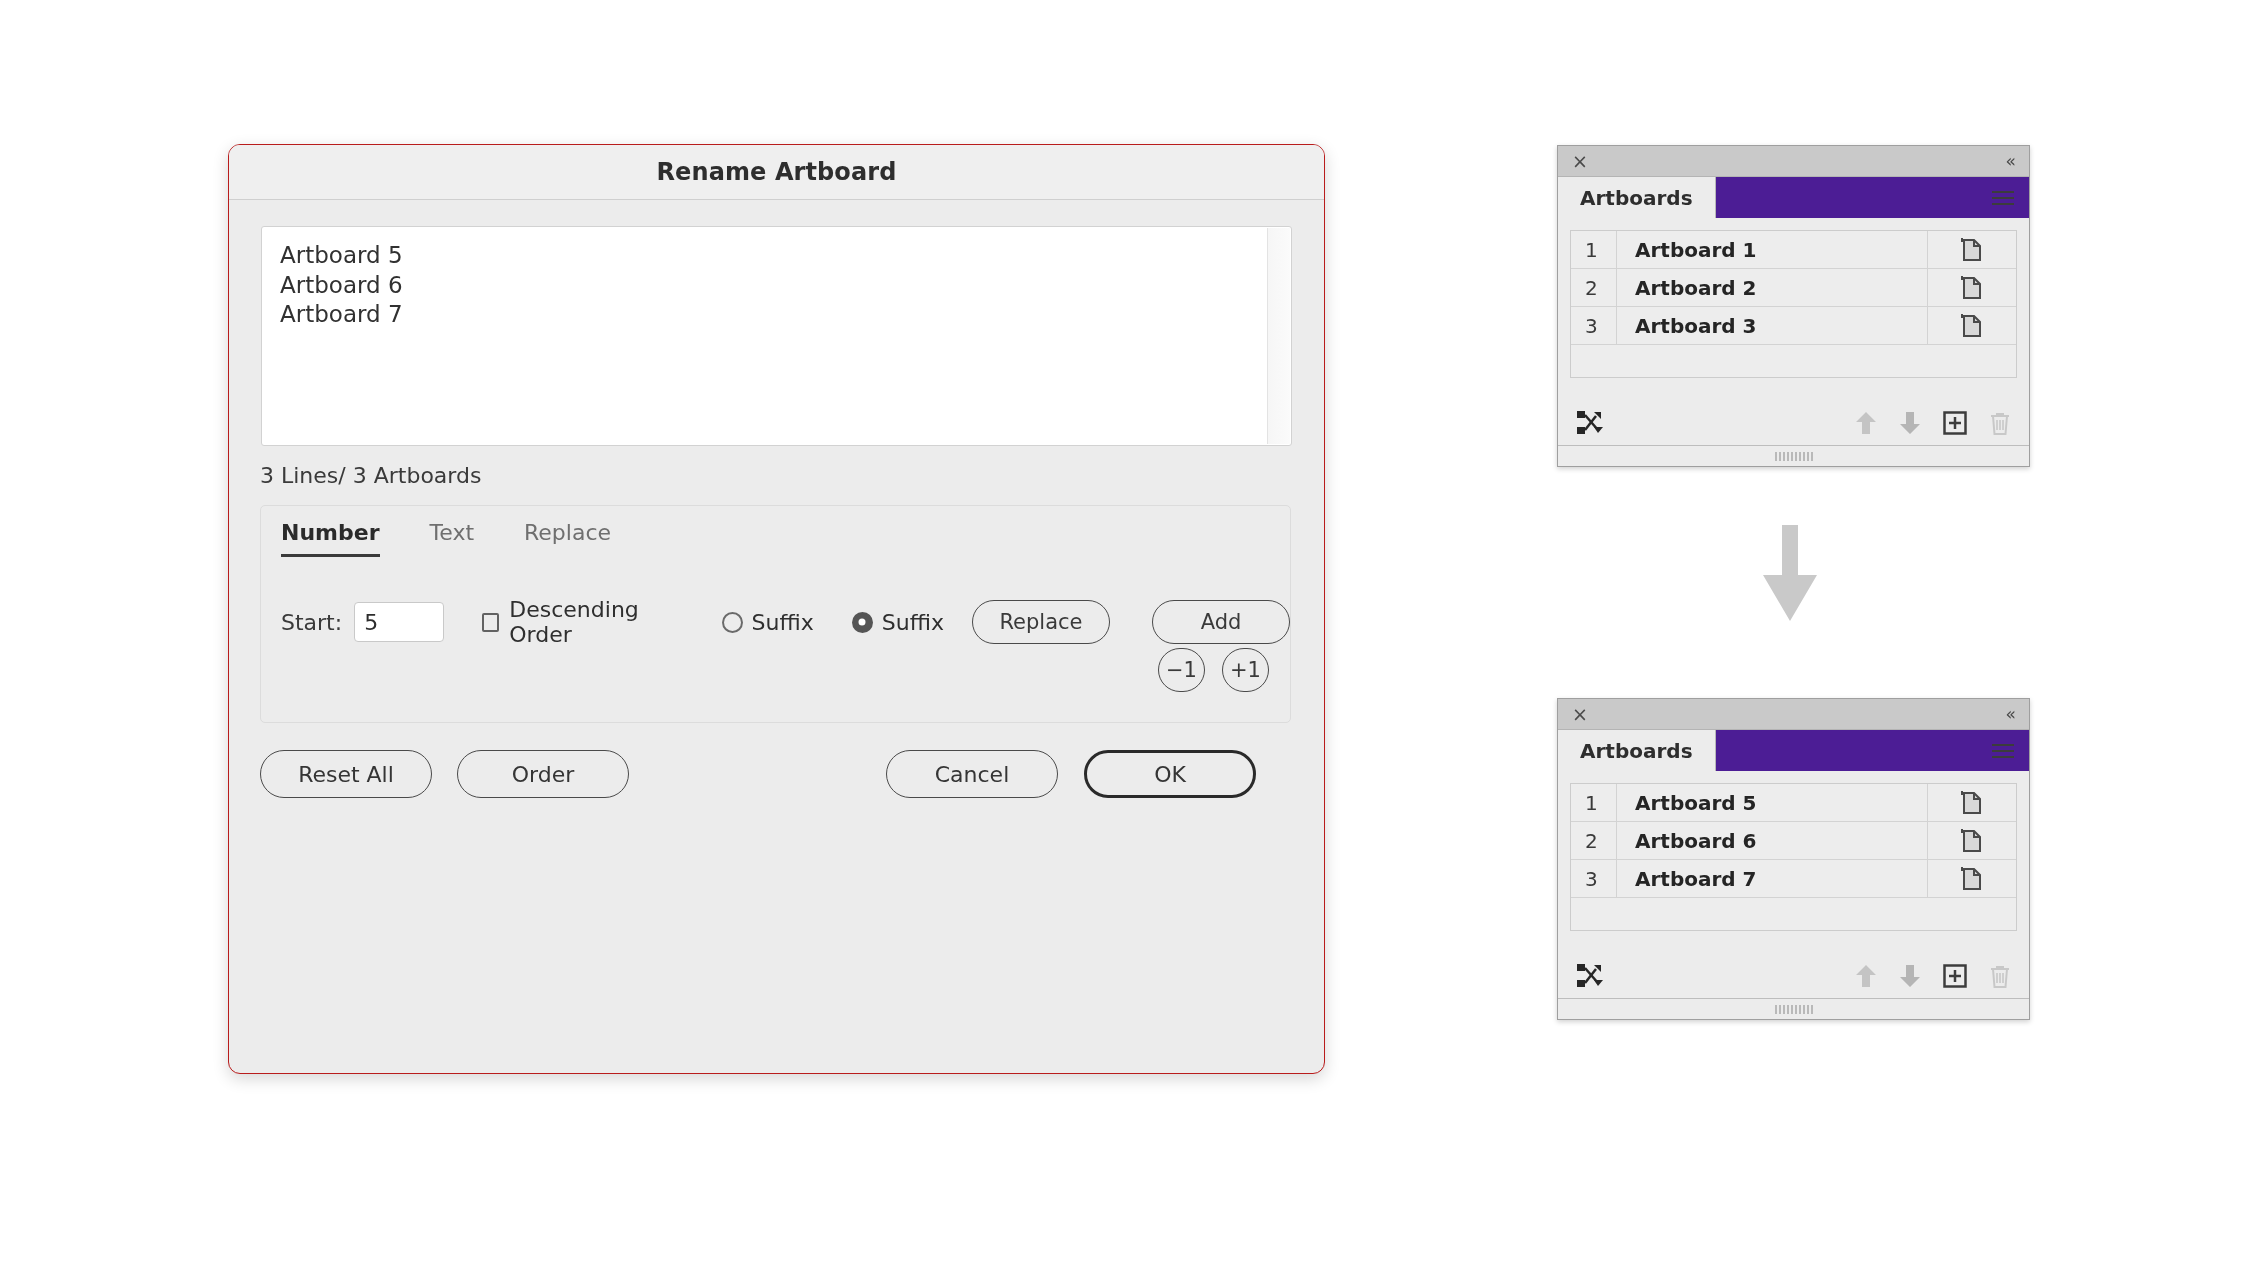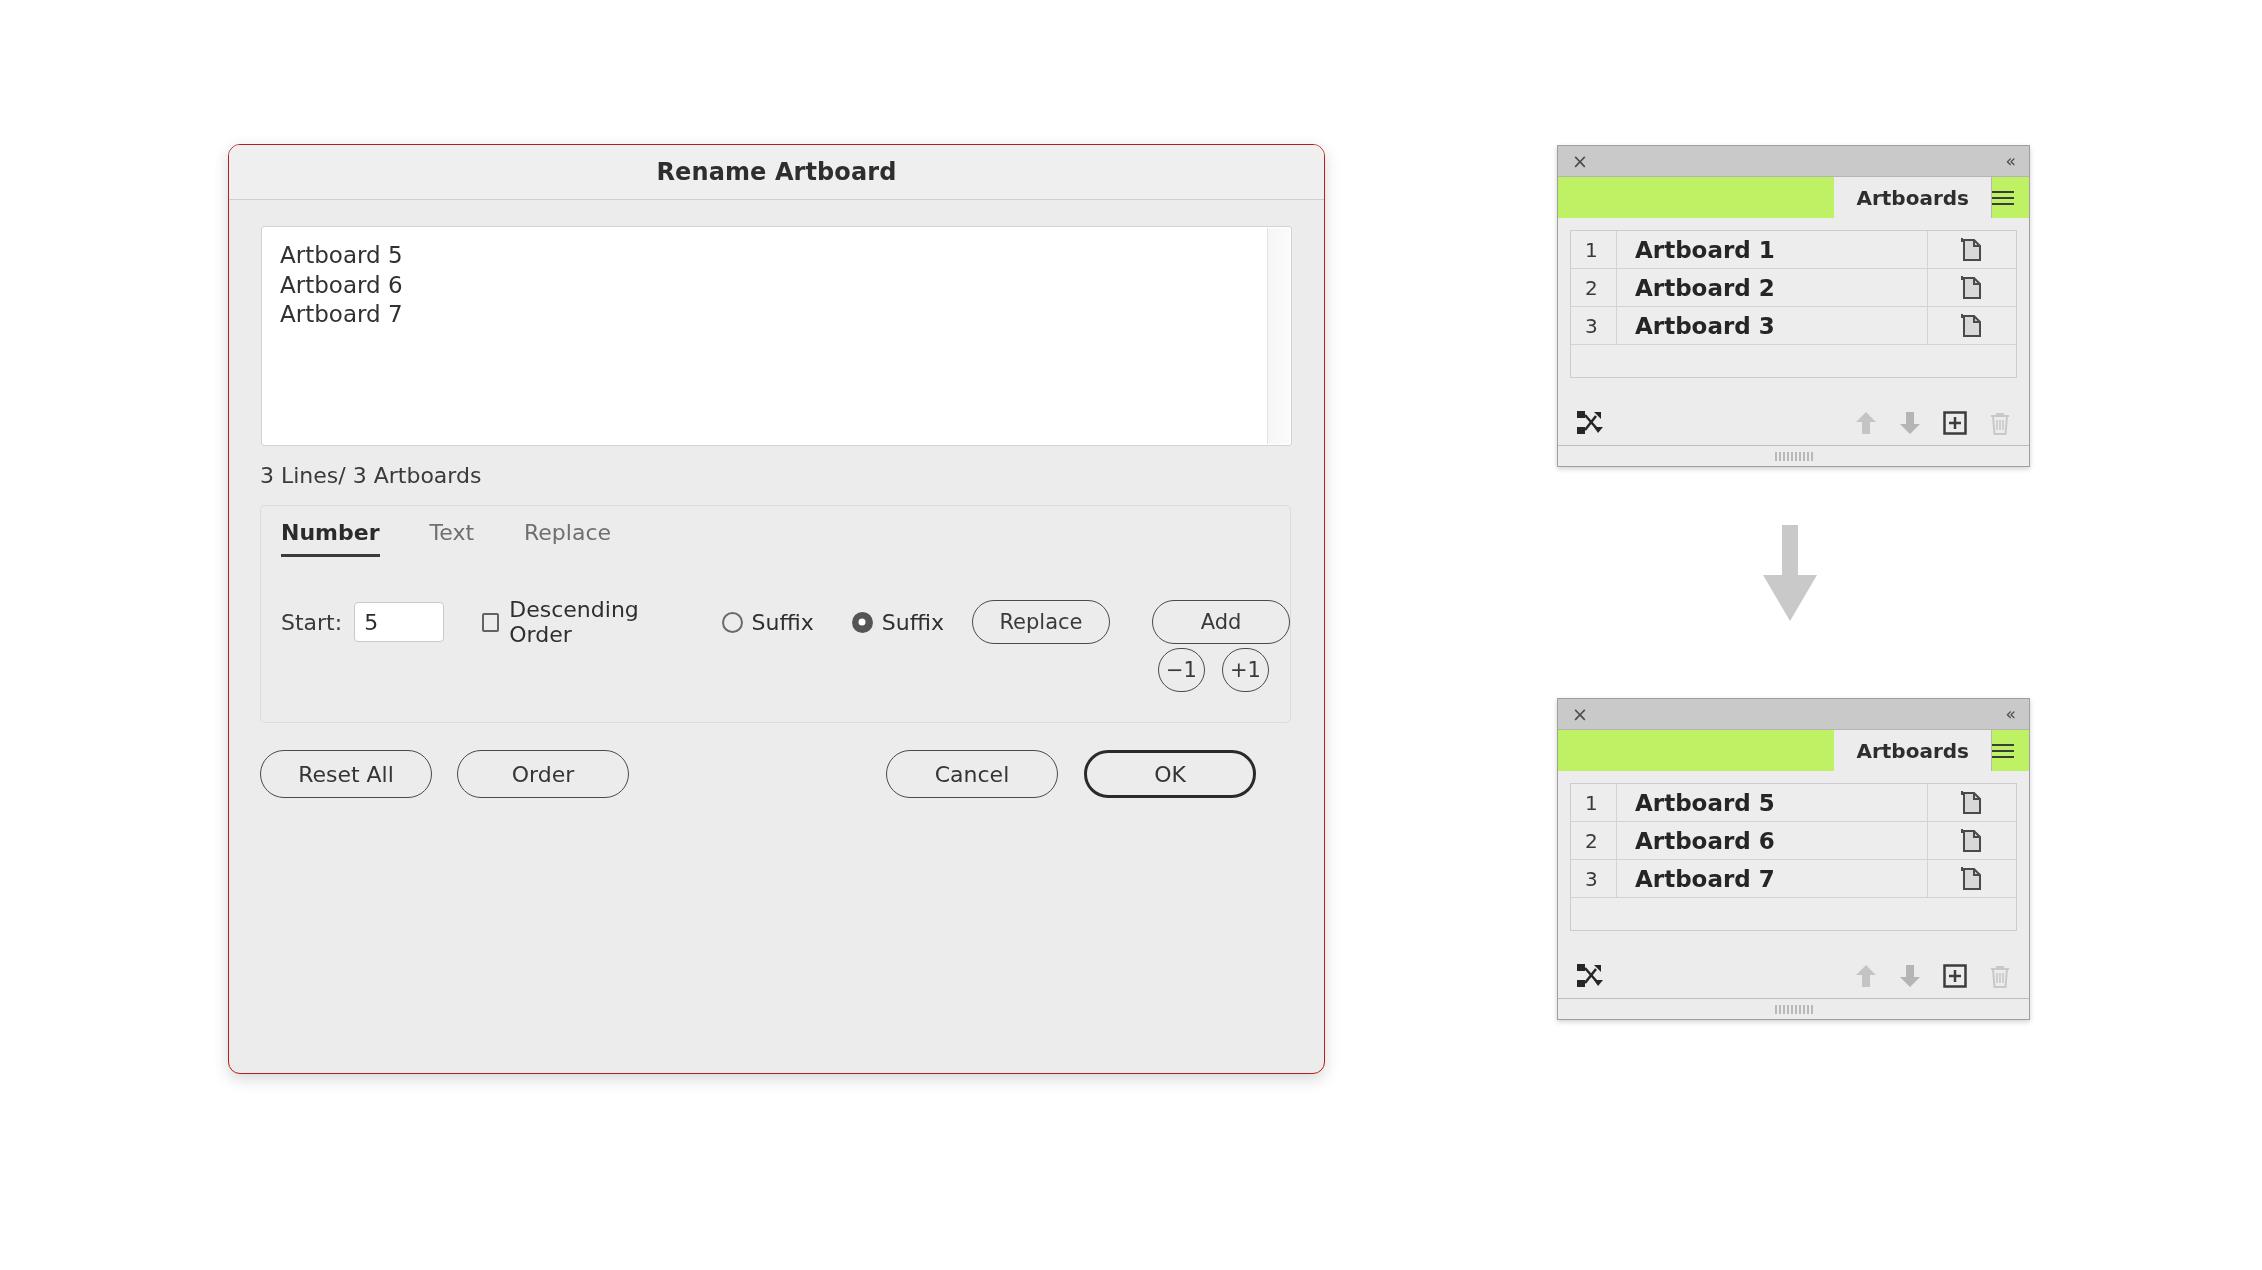--- a/index.html
+++ b/index.html
@@ -273,24 +273,24 @@
     cursor: default;
   }
   .panel-collapse {
     font-size: 17px;
     color: #4a4a4a;
     letter-spacing: -1px;
     cursor: default;
   }
   .panel-tabstrip {
     height: 41px;
-    background: #bef264;
+    background: #4c1d95;
     display: flex;
     align-items: stretch;
-    justify-content: flex-end;
+    justify-content: space-between;
   }
   .panel-tab {
     background: #ececec;
     display: flex;
     align-items: center;
     padding: 0 22px;
     font-size: 20px;
     font-weight: bold;
     color: #2e2e2e;
     border-right: 1px solid #b8b8b8;
@@ -333,21 +333,21 @@
     color: #3a3a3a;
     padding-left: 14px;
     box-sizing: border-box;
     border-right: 1px solid #d3d3d3;
     height: 100%;
     display: flex;
     align-items: center;
   }
   .ab-name {
     flex: 1;
-    font-size: 23px;
+    font-size: 20px;
     color: #252525;
     font-weight: bold;
     padding-left: 18px;
     height: 100%;
     display: flex;
     align-items: center;
     border-right: 1px solid #d3d3d3;
   }
   .ab-icon-cell {
     width: 88px;

